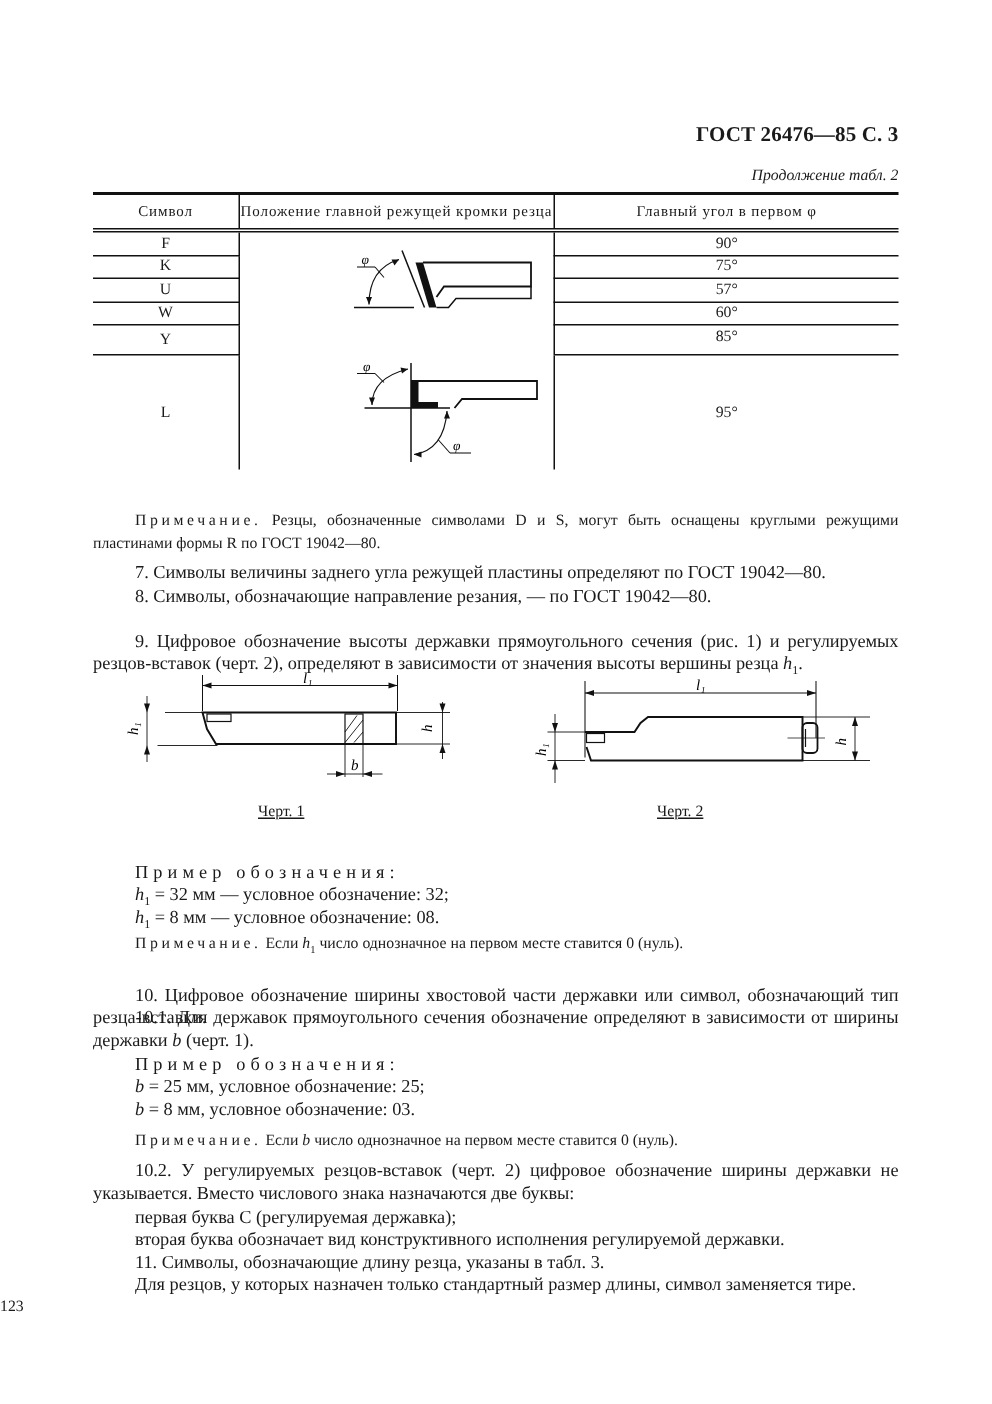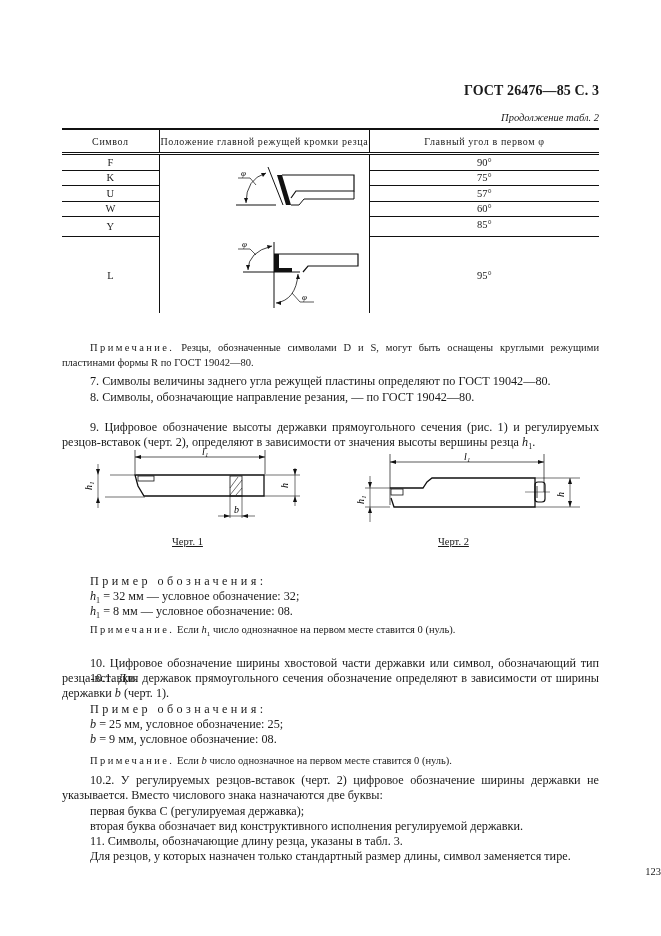--- a/index.html
+++ b/index.html
@@ -18,21 +18,21 @@
   .r td { height: 14.5px; }
   .r.bl td.c1, .r.bl td.c3 { border-bottom: 1px solid #111; }
   .r.last td { border-bottom: 1px solid #111; height: 17px; }
   .r.L td { height: 76px; }
   .p { font-size: 12.2px; line-height: 15.4px; left: 62px; width: 537px; text-align: justify; }
   .ind { text-indent: 28px; }
   .sp { letter-spacing: 2.4px; margin-top: 20px; }
   .sm { font-size: 10.5px; }
   .wide { letter-spacing: 3.4px; }
   .fig-cap { font-size: 10.5px; text-decoration: underline; }
-  .pg { left: 0; width: 661px; text-align: right; top: 866px; font-size: 10.5px; }
+  .pg { left: 0; width: 661px; text-align: left; top: 866px; font-size: 10.5px; }
   svg { position: absolute; overflow: visible; }
   i.m { font-style: italic; }
 </style>
 </head>
 <body>
 
 <div class="abs hdr">ГОСТ 26476—85 С. 3</div>
 <div class="abs cont">Продолжение табл. 2</div>
 
 <table class="t">
@@ -176,21 +176,21 @@
 <div class="abs p ind" style="top:589px"><i class="m">h</i><sub style="font-size:8px">1</sub><span> = 32 мм — условное обозначение: 32;</span></div>
 <div class="abs p ind" style="top:604px"><i class="m">h</i><sub style="font-size:8px">1</sub><span> = 8 мм  — условное обозначение: 08.</span></div>
 
 <div class="abs p sm ind" style="top:622px"><span class="sp">Примечание.</span><span> Если </span><i class="m">h</i><sub style="font-size:7px">1</sub><span> число однозначное  на первом месте ставится 0 (нуль).</span></div>
 
 <div class="abs p ind" style="top:656px">10. Цифровое обозначение ширины хвостовой части державки или символ, обозначающий тип резца-вставки.</div>
 <div class="abs p ind" style="top:671px"><span>10.1. Для державок прямоугольного сечения обозначение определяют в зависимости от ширины державки </span><i class="m">b</i><span>  (черт. 1).</span></div>
 
 <div class="abs p ind" style="top:702px"><span class="wide">Пример обозначения:</span></div>
 <div class="abs p ind" style="top:717px"><i class="m">b</i><span> = 25 мм, условное обозначение: 25;</span></div>
-<div class="abs p ind" style="top:732px"><i class="m">b</i><span> = 9 мм, условное обозначение: 08.</span></div>
+<div class="abs p ind" style="top:732px"><i class="m">b</i><span> = 8 мм, условное обозначение: 03.</span></div>
 
 <div class="abs p sm ind" style="top:753px"><span class="sp">Примечание.</span><span> Если </span><i class="m">b</i><span> число однозначное  на первом месте ставится 0 (нуль).</span></div>
 
 <div class="abs p ind" style="top:773px">10.2. У регулируемых резцов-вставок (черт. 2) цифровое обозначение ширины державки не указывается. Вместо числового знака назначаются две буквы:</div>
 <div class="abs p ind" style="top:804px">первая буква С (регулируемая державка);</div>
 <div class="abs p ind" style="top:819px">вторая буква обозначает вид конструктивного исполнения регулируемой державки.</div>
 <div class="abs p ind" style="top:834px">11. Символы, обозначающие длину резца, указаны в табл. 3.</div>
 <div class="abs p ind" style="top:849px">Для резцов, у которых назначен только стандартный размер длины, символ заменяется тире.</div>
 
 <div class="abs pg">123</div>

